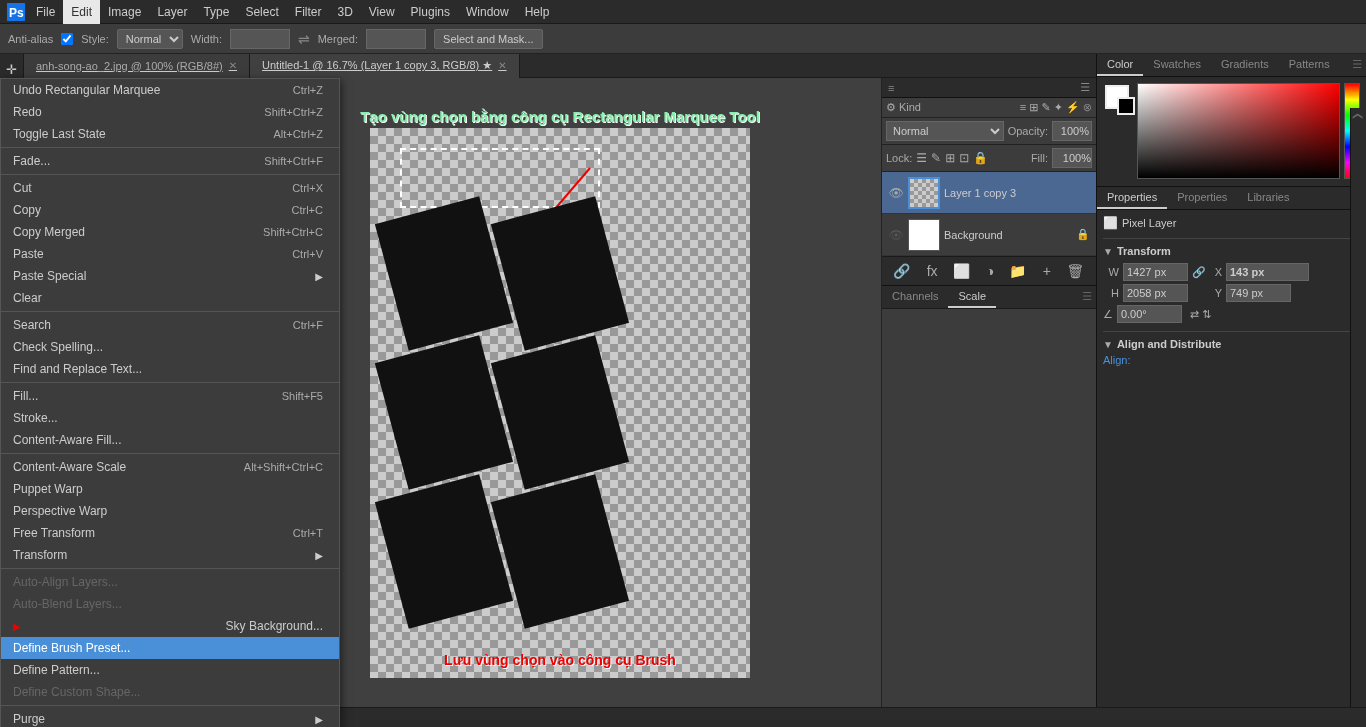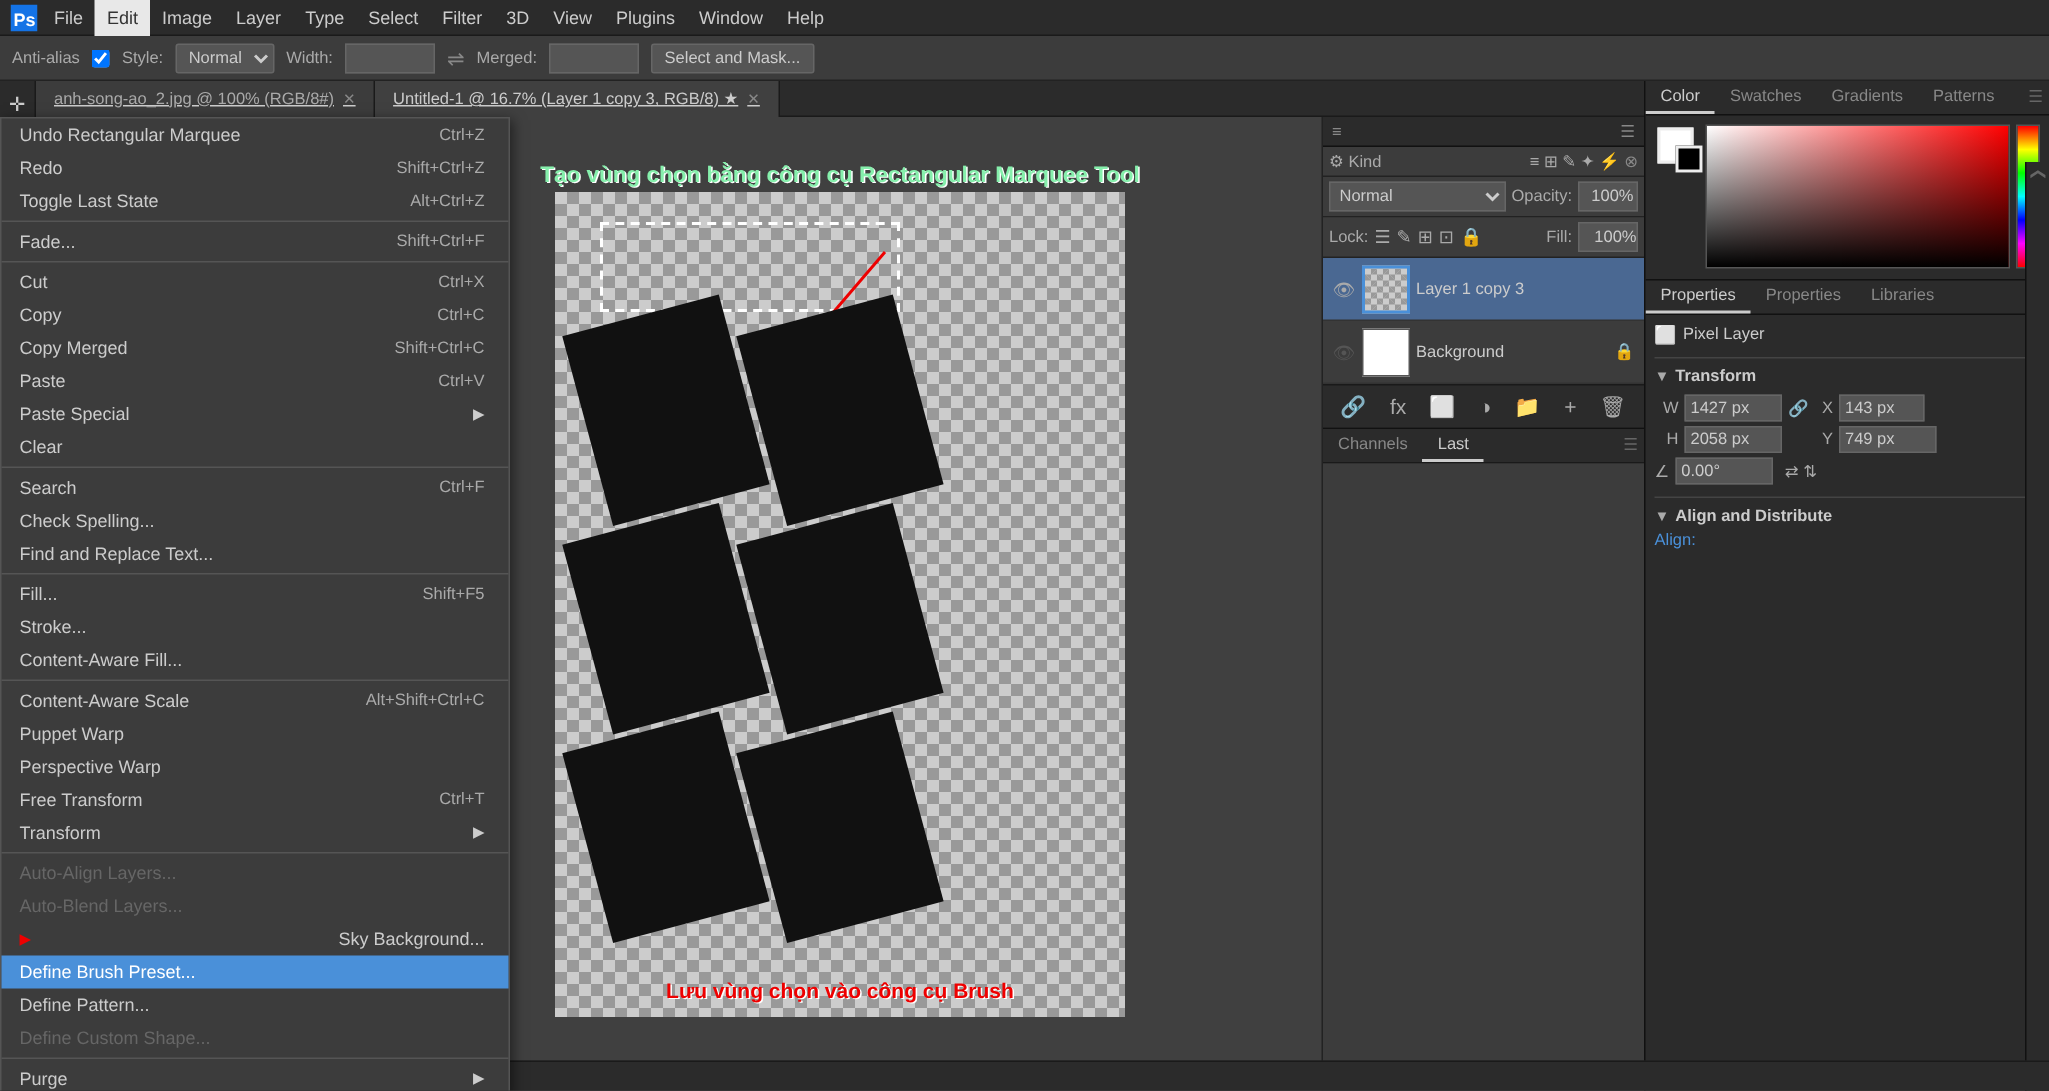--- a/index.html
+++ b/index.html
@@ -442,21 +442,21 @@
           <span class="layer-action-btn">📁</span>
           <span class="layer-action-btn">+</span>
           <span class="layer-action-btn">🗑</span>
         </div>
 
         <div style="flex:1;"></div>
 
         <div style="border-top:1px solid #111;">
           <div class="panel-tab-bar">
             <div class="panel-tab">Channels</div>
-            <div class="panel-tab active">Last</div>
+            <div class="panel-tab active">Scale</div>
             <div style="flex:1;"></div>
             <span style="font-size:11px;color:#666;padding:4px;cursor:pointer;">☰</span>
           </div>
           <div style="height:80px;background:#3c3c3c;"></div>
         </div>
       </div>
     </div>
 
     <div style="position:absolute;bottom:0;left:0;background:#2b2b2b;padding:2px 8px;font-size:11px;color:#888;border-top:1px solid #111;">16.67%</div>
   </div>
@@ -505,21 +505,21 @@
         <div style="display:flex;align-items:center;gap:4px;margin-bottom:6px;">
           <span style="font-size:10px;color:#aaa;">▼</span>
           <span style="color:#ccc;font-size:11px;font-weight:bold;">Transform</span>
         </div>
 
         <div style="display:flex;align-items:center;gap:4px;margin-bottom:3px;">
           <span style="color:#aaa;font-size:11px;width:16px;text-align:right;">W</span>
           <input type="text" value="1427 px" style="width: 65px; background: rgb(85, 85, 85); border: 1px solid rgb(102, 102, 102); color: rgb(204, 204, 204); font-size: 11px; height: 18px; padding: 0px 3px;">
           <span style="color:#aaa;font-size:11px;width:10px;text-align:center;cursor:pointer;">🔗</span>
           <span style="color:#aaa;font-size:11px;width:16px;text-align:right;">X</span>
-          <input type="text" value="143 px" style="width: 57px; background: rgb(85, 85, 85); border: 1px solid rgb(102, 102, 102); color: rgb(204, 204, 204); font-size: 11px; height: 18px; padding: 0px 3px;">
+          <input type="text" value="143 px" style="width: 83px; background: rgb(85, 85, 85); border: 1px solid rgb(102, 102, 102); color: rgb(204, 204, 204); font-size: 11px; height: 18px; padding: 0px 3px; font-weight: bold;">
         </div>
 
         <div style="display:flex;align-items:center;gap:4px;margin-bottom:3px;">
           <span style="color:#aaa;font-size:11px;width:16px;text-align:right;">H</span>
           <input type="text" value="2058 px" style="width: 65px; background: rgb(85, 85, 85); border: 1px solid rgb(102, 102, 102); color: rgb(204, 204, 204); font-size: 11px; height: 18px; padding: 0px 3px;">
           <span style="color:transparent;width:10px;">·</span>
           <span style="color:#aaa;font-size:11px;width:16px;text-align:right;">Y</span>
           <input type="text" value="749 px" style="width: 65px; background: rgb(85, 85, 85); border: 1px solid rgb(102, 102, 102); color: rgb(204, 204, 204); font-size: 11px; height: 18px; padding: 0px 3px;">
         </div>
 

